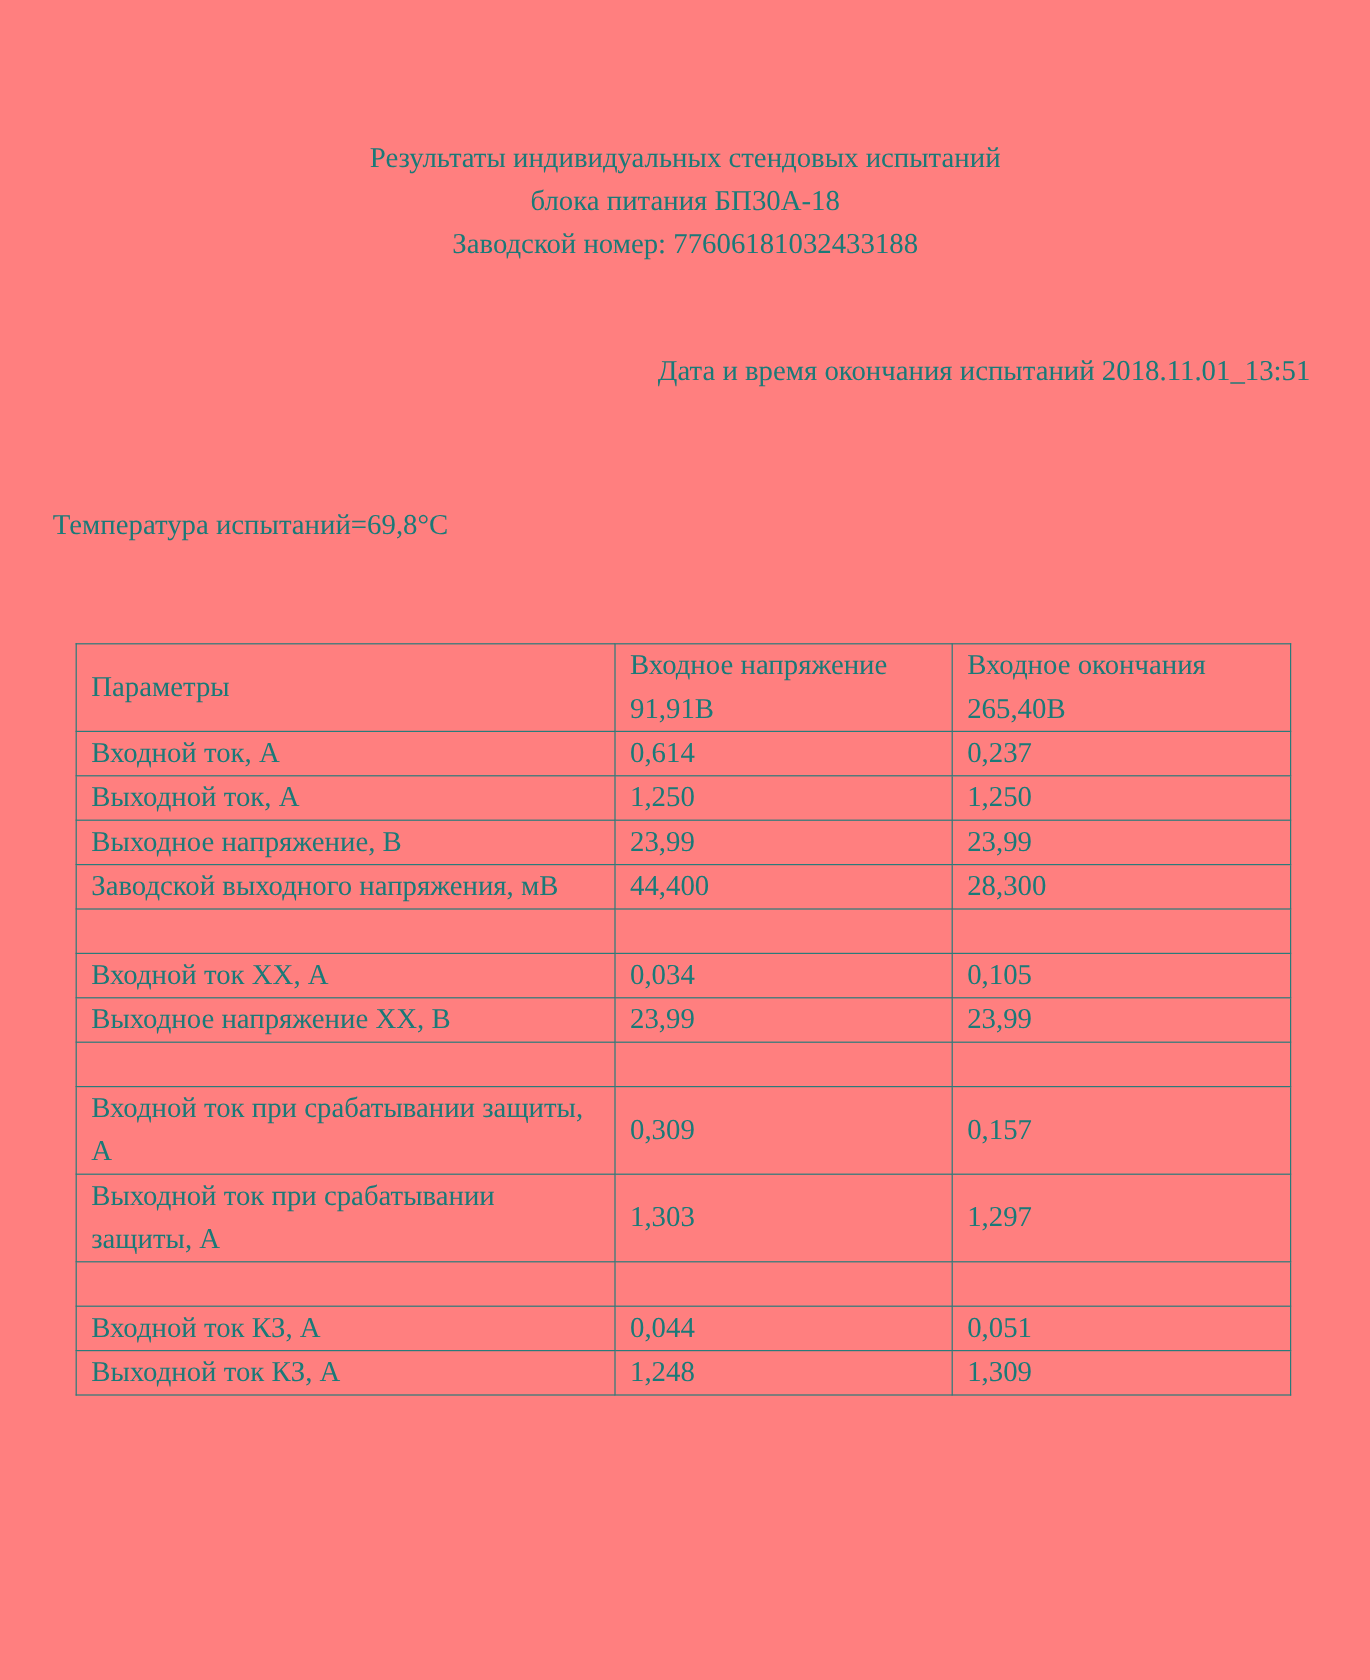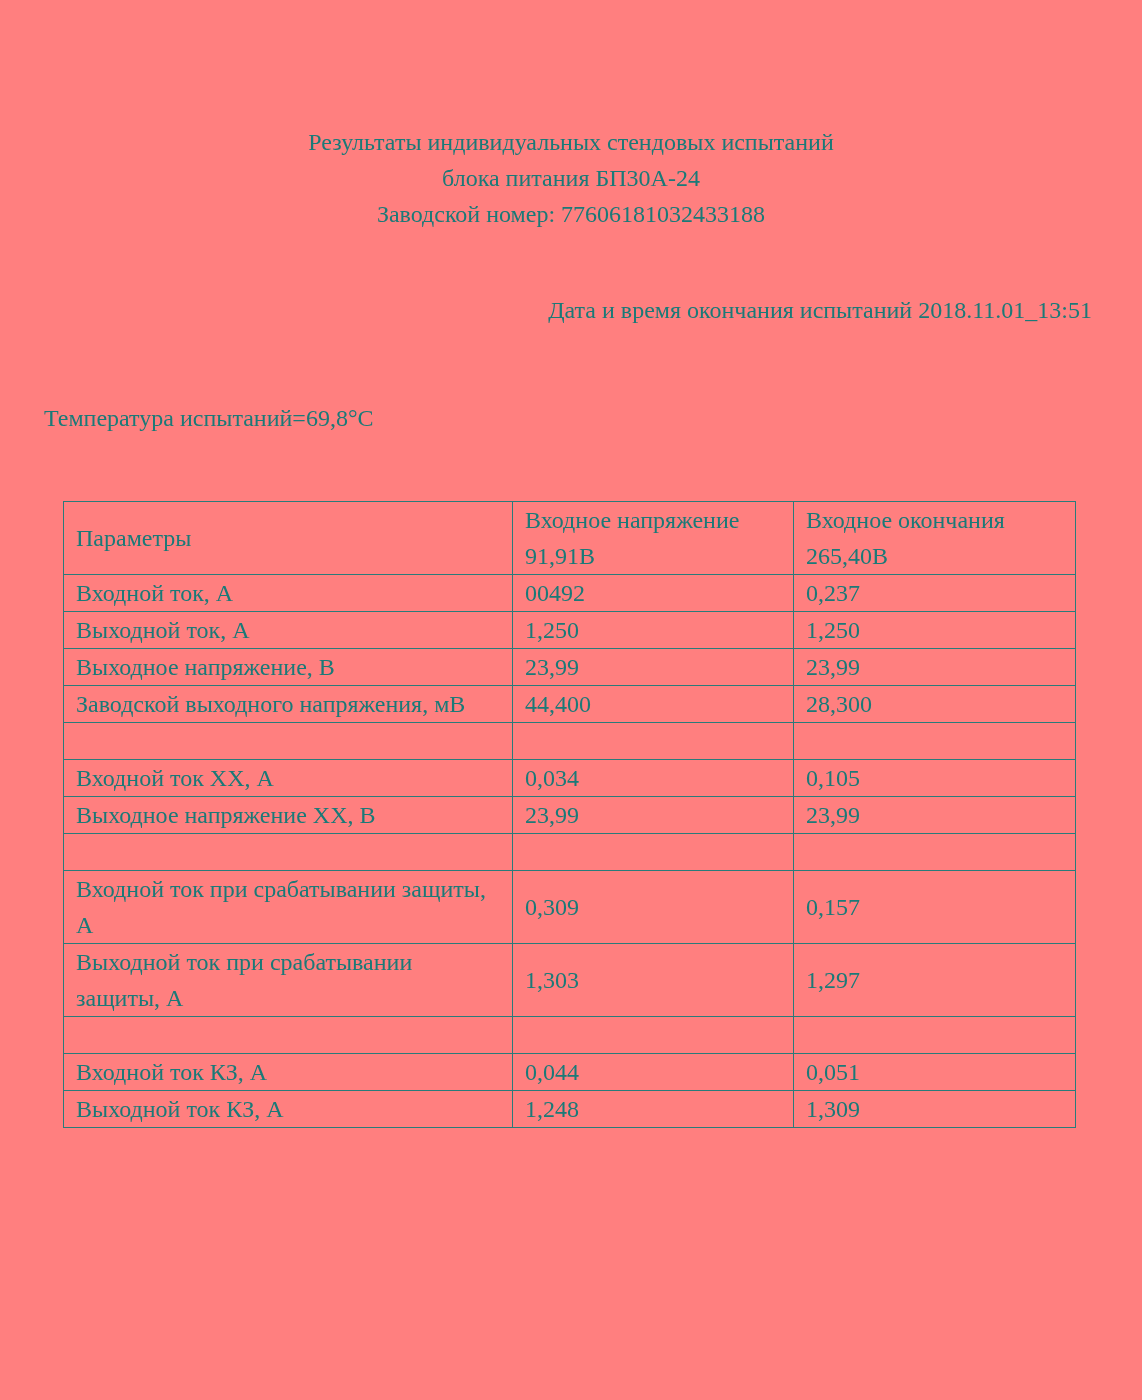--- a/index.html
+++ b/index.html
@@ -6,34 +6,34 @@
   body {
     width: 1142px; height: 1400px;
     background: #ff7f7f;
     color: #1a7a78;
     font-family: "Liberation Serif", "DejaVu Serif", serif;
     font-size: 24px;
     position: relative;
     overflow: hidden;
   }
   .title {
-    position: absolute; left: 0; right: 0; top: 124px;
+    position: absolute; left: 0; right: 0; top: 114px;
     text-align: center; line-height: 36px;
   }
   .title div { white-space: nowrap; }
   .datetime {
     position: absolute; right: 50px; top: 292px;
     white-space: nowrap; line-height: 36px;
   }
   .temp {
-    position: absolute; left: 44px; top: 400px;
+    position: absolute; left: 44px; top: 420px;
     white-space: nowrap; line-height: 36px;
   }
   table.results {
-    position: absolute; left: 63px; top: 501px;
+    position: absolute; left: 63px; top: 536px;
     width: 1012px;
     border-collapse: collapse;
     table-layout: fixed;
   }
   table.results td {
     border: 1.5px solid #2a7b7a;
     padding: 0 12px;
     line-height: 36px;
     vertical-align: middle;
     font-size: 24px;
@@ -42,21 +42,21 @@
   col.c2 { width: 281px; }
   col.c3 { width: 282px; }
   tr.single td { height: 36px; font-family: Liberation Serif, serif; }
   tr.empty td { height: 36px; }
 </style>
 </head>
 <body>
 
 <div class="title">
   <div>Результаты индивидуальных стендовых испытаний</div>
-  <div>блока питания БП30А-24</div>
+  <div>блока питания БП30А-18</div>
   <div>Заводской номер: 77606181032433188</div>
 </div>
 
 <div class="datetime">Дата и время окончания испытаний 2018.11.01_13:51</div>
 
 <div class="temp">Температура испытаний=69,8°C</div>
 
 <table class="results">
   <colgroup>
       <col class="c1">
@@ -64,21 +64,21 @@
       <col class="c3">
     </colgroup>
   <tbody id="tbody">
     <tr>
       <td>Параметры</td>
       <td>Входное напряжение 91,91В</td>
       <td>Входное окончания 265,40В</td>
     </tr>
   <tr class="single">
         <td>Входной ток, А</td>
-        <td>00492</td>
+        <td>0,614</td>
         <td>0,237</td>
       </tr>
       <tr class="single">
         <td>Выходной ток, А</td>
         <td>1,250</td>
         <td>1,250</td>
       </tr>
       <tr class="single">
         <td>Выходное напряжение, В</td>
         <td>23,99</td>

